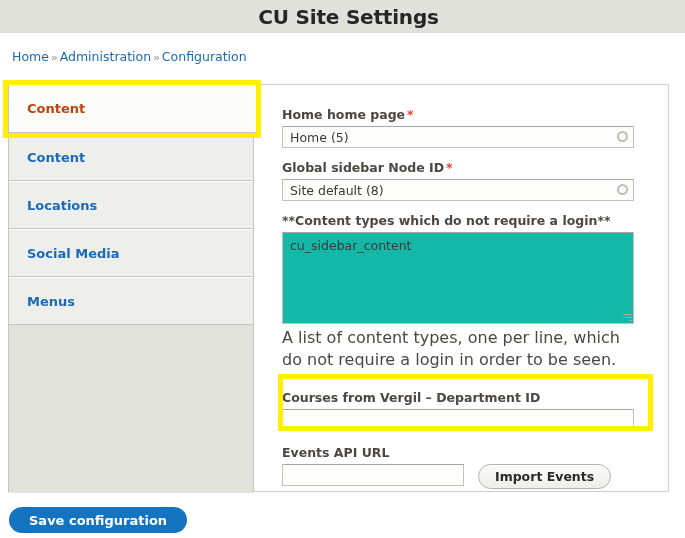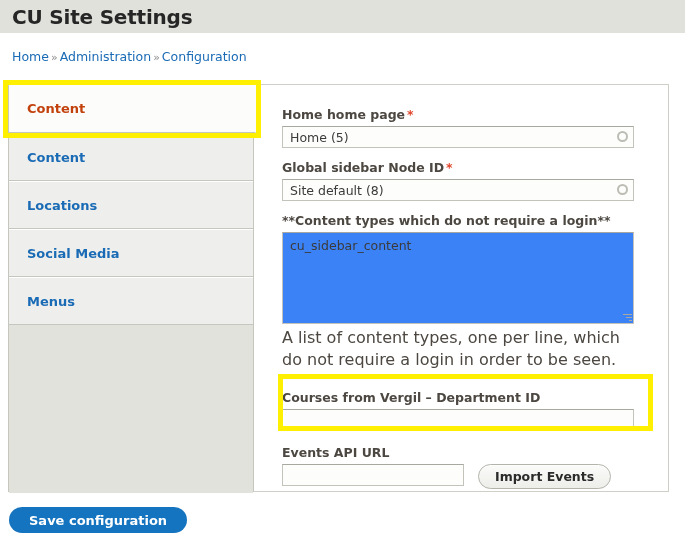--- a/index.html
+++ b/index.html
@@ -16,20 +16,21 @@
   }
 
   
   .page-header {
     height: 33px;
     background: #e1e1db;
     display: flex;
     align-items: center;
     padding: 0 0 0 12px;
     box-sizing: border-box;
+    justify-content: center;
   }
   .page-title {
     font-size: 20px;
     font-weight: bold;
     color: #262626;
     letter-spacing: -0.2px;
     line-height: 1;
   }
 
   
@@ -153,21 +154,21 @@
     border-radius: 50%;
     box-sizing: border-box;
     pointer-events: none;
   }
   .textarea-box {
     width: 352px;
     height: 92px;
     box-sizing: border-box;
     border: 1px solid #c3c3bb;
     border-top-color: #a8a8a0;
-    background: #3b82f6;
+    background: #14b8a6;
     font-family: "DejaVu Sans", "Liberation Sans", sans-serif;
     font-size: 12.5px;
     color: #3b3b3b;
     padding: 5px 7px;
     resize: none;
     outline: none;
     display: block;
   }
   .resize-grip {
     position: absolute;

